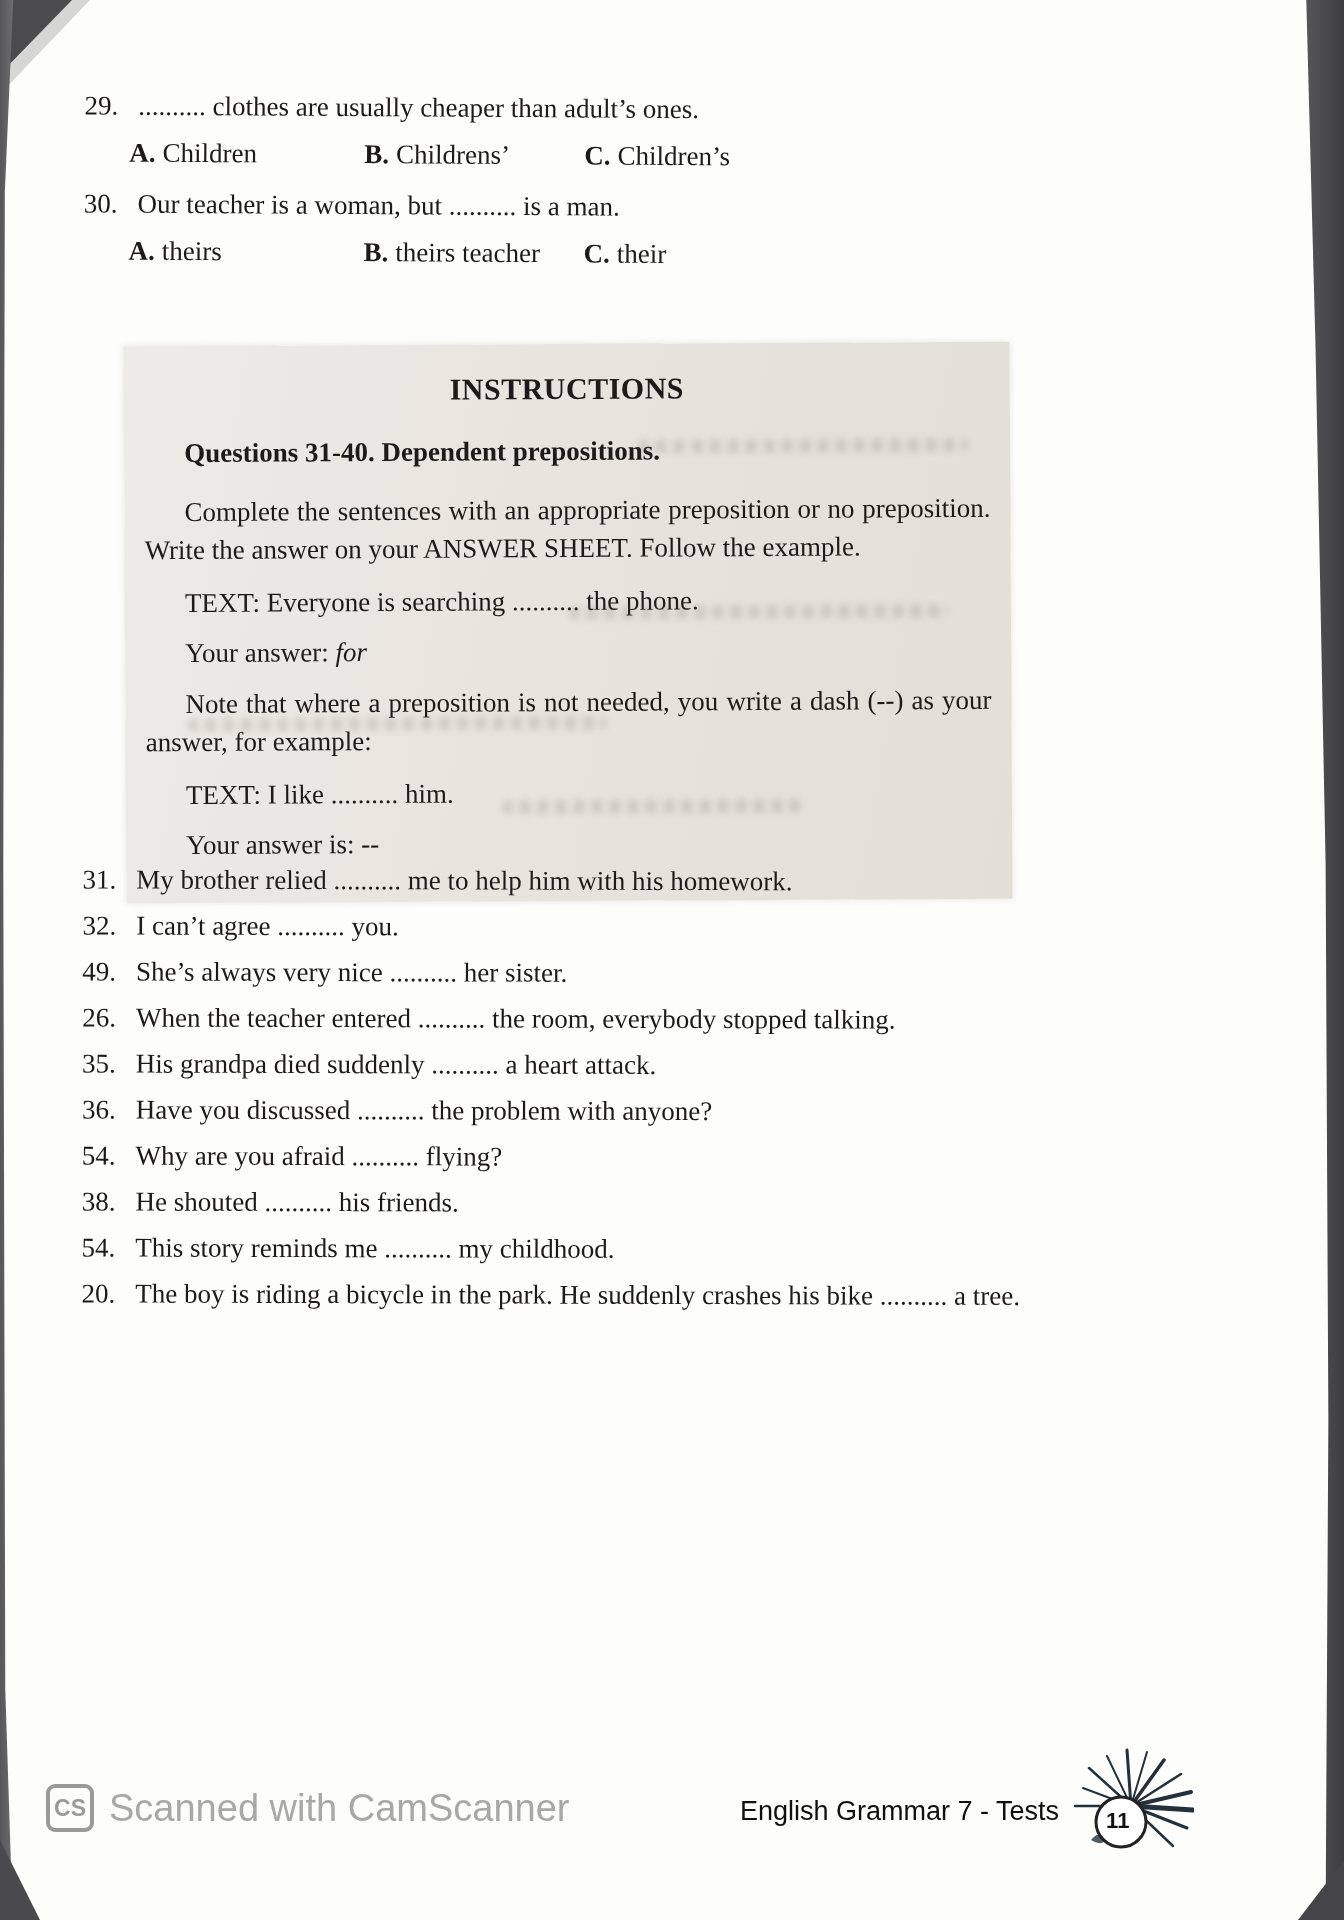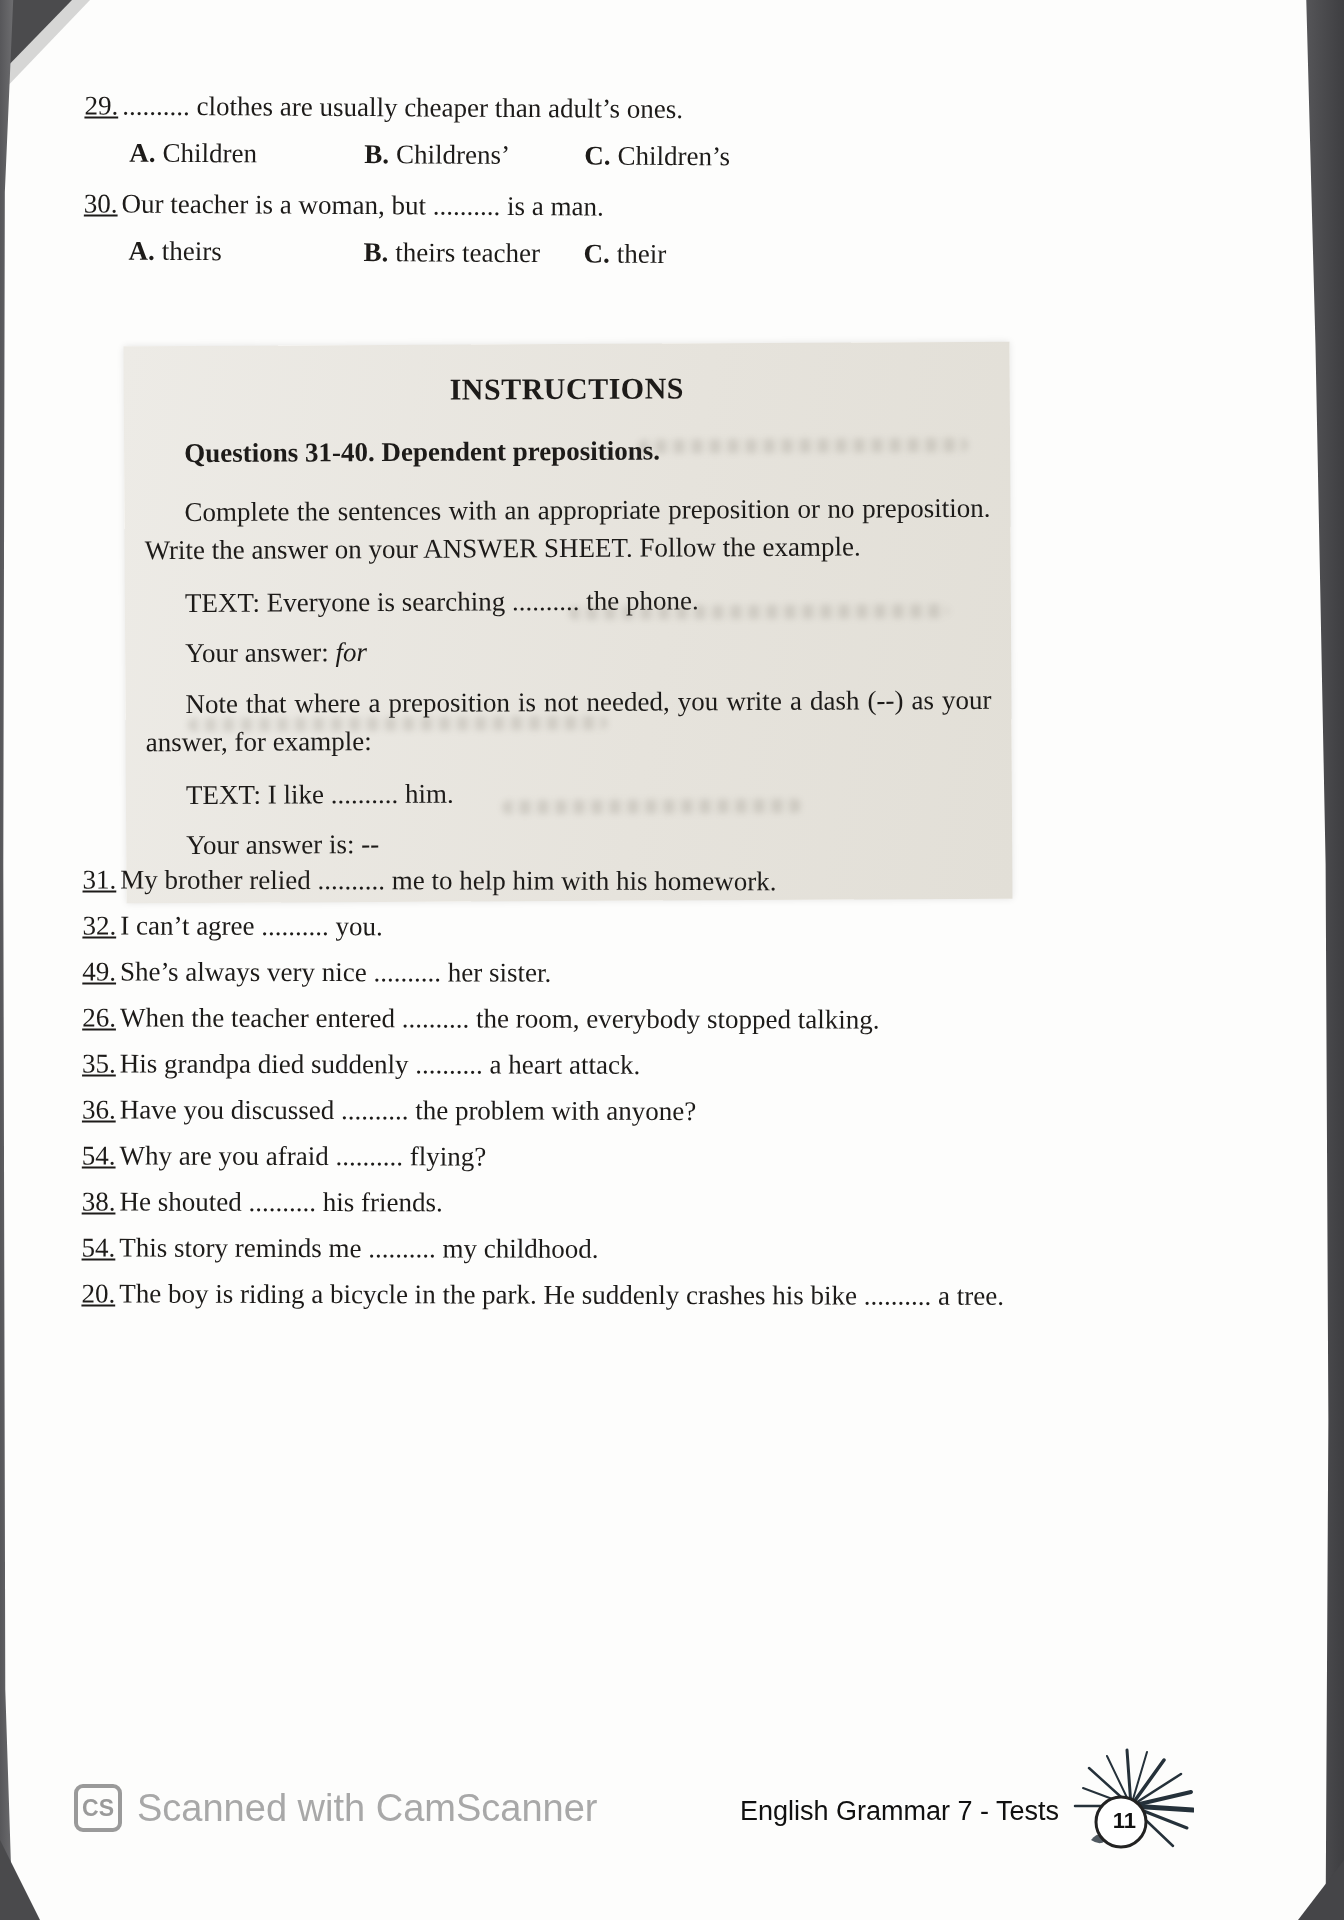--- a/index.html
+++ b/index.html
@@ -25,21 +25,21 @@
                 clip-path:polygon(0 0, 0 100%, 100% 100%); }
   .strip-right{ right:0; top:0; width:46px; height:100%;
                 background:linear-gradient(to left,#3e3e41,#5a5a5d);
                 clip-path:polygon(18% 0, 100% 0, 100% 100%, 60% 100%, 66% 74%, 60% 45%, 38% 18%); }
   .corner-br  { right:0; bottom:0; width:46px; height:60px; background:#454548;
                 clip-path:polygon(100% 0, 100% 100%, 0 100%); }
 
   
   .top-questions { position:absolute; left:84px; top:94px; width:1185px; transform:rotate(0.35deg); z-index:2; }
   .q-line { font-size:27px; line-height:31px; }
-  .q-num { margin-right:4px;text-decoration:underline; }
+  .q-num { margin-right:20px; }
   .options-row { display:flex; margin:16px 0 20px 45px; font-size:27px; }
   .options-row .option:nth-child(1) { width:235px; }
   .options-row .option:nth-child(2) { width:220px; }
   .opt-label { font-weight:bold; margin-right:7px; }
 
   
   .instructions { position:absolute; left:125px; top:344px; width:886px;
     padding:24px 20px 26px;
     background:linear-gradient(100deg,#edebe6,#e6e3dc 60%,#e2dfd7);
     transform:rotate(-0.3deg);
@@ -57,29 +57,29 @@
   .bleed-2 { right:62px;  top:262px; width:380px; }
   .bleed-3 { left:62px;   top:372px; width:420px; }
   .bleed-4 { right:210px; top:456px; width:300px; }
 
   
   .main-questions { position:absolute; left:82px; top:866px; width:1192px; transform:rotate(0.15deg); z-index:2; }
   .main-questions .q-line { font-size:27px; line-height:30px; margin-bottom:16px; }
 
   
   .footer { position:absolute; left:0; bottom:0; width:100%; height:150px; z-index:3; }
-  .cam-group { position:absolute; left:46px; top:14px; display:flex; align-items:center; gap:15px;margin-left:28px; }
+  .cam-group { position:absolute; left:46px; top:14px; display:flex; align-items:center; gap:15px; }
   .cs-logo { width:48px; height:48px; border:4px solid #9a9a9a; border-radius:9px;
     color:#9a9a9a; font-family:"Liberation Sans",sans-serif; font-weight:700; font-size:23px;
     display:flex; align-items:center; justify-content:center; }
   .cam-text { font-family:"Liberation Sans",sans-serif; font-size:38px; color:#a8a8a8; }
   .right-group { position:absolute; left:692px; top:0; display:flex; align-items:flex-start; }
   .book-title { font-family:"Liberation Sans",sans-serif; font-size:27px; font-weight:500; color:#101010; margin-top:26px;margin-left:48px; }
   .splash { position:relative; width:125px; height:140px; margin-left:10px; margin-top:-22px; }
-  .page-num { position:absolute; left:37px; top:60px; width:30px; text-align:right;
+  .page-num { position:absolute; left:37px; top:60px; width:30px; text-align:left;
     font-family:"Liberation Sans",sans-serif; font-weight:700; font-size:22px; color:#111; }
 </style>
 </head>
 <body>
 
 <div class="edge corner-tl2"></div>
 <div class="edge corner-tl"></div>
 <div class="edge strip-left"></div>
 <div class="edge corner-bl"></div>
 <div class="edge strip-right"></div>

